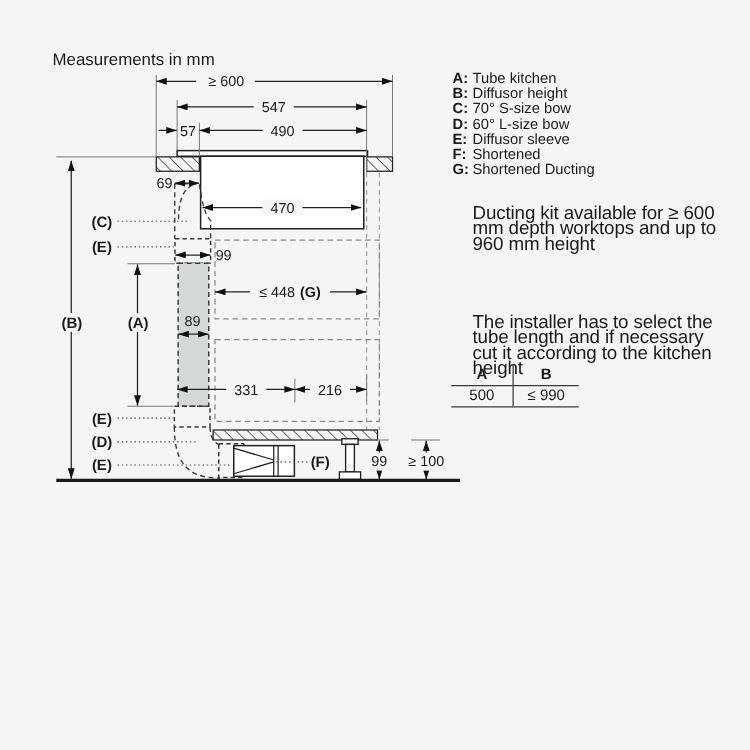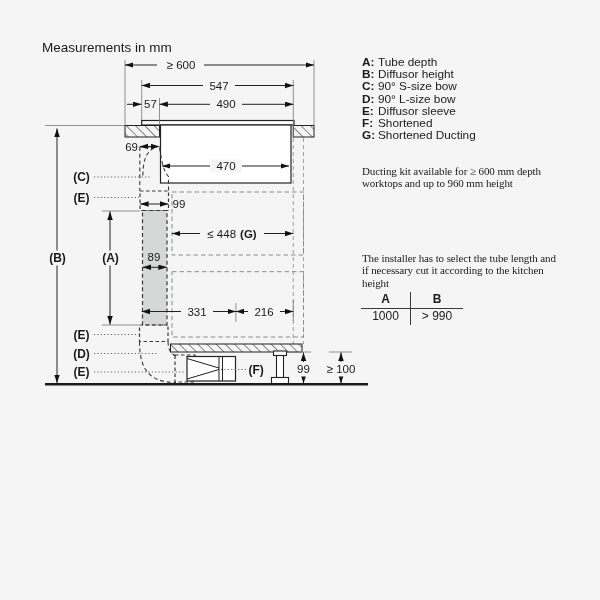--- a/index.html
+++ b/index.html
@@ -6,21 +6,21 @@
   body{
     width:600px;height:600px;position:relative;overflow:hidden;
     background:#f5f5f6;color:#1a1a1a;
     font-family:"Liberation Sans", sans-serif;
   }
   .abs{position:absolute;}
   #title{left:42px;top:40px;font-size:13.5px;}
   #legend{left:362px;top:56px;font-size:11.8px;line-height:12.2px;}
   .legend-row{display:flex;}
   .legend-key{font-weight:700;width:16px;flex:none;}
-  .note{left:362px;font-size:11px;line-height:12.3px;width:200px;letter-spacing:-0.1px;font-family:Liberation Serif, serif;}
+  .note{left:378px;font-size:15px;line-height:12.3px;width:200px;letter-spacing:-0.1px;}
   #note-ducting{top:165px;}
   #note-installer{top:228px;margin-top:24px;}
   #size-table{left:361px;top:292px;font-size:12px;}
   .trow{display:flex;}
   .tc{height:15.8px;line-height:15.8px;text-align:center;}
   .tc.col-a{width:49px;border-right:1px solid #3a3a3a;}
   .tc.col-b{width:52px;}
   .trow.thead .tc{font-weight:700;}
   .trow.thead, .trow.r1{border-bottom:1px solid #3a3a3a;}
   svg{position:absolute;left:0;top:0;}
@@ -162,33 +162,33 @@
   <text class="lbl" x="110.5" y="258" dy="0.36em" text-anchor="middle">(A)</text>
   <text class="lbl" x="81.5" y="334.5" dy="0.36em" text-anchor="middle">(E)</text>
   <text class="lbl" x="81.5" y="353.5" dy="0.36em" text-anchor="middle">(D)</text>
   <text class="lbl" x="81.5" y="372" dy="0.36em" text-anchor="middle">(E)</text>
   <text class="lbl" x="248.5" y="369.5" dy="0.36em" text-anchor="start">(F)</text>
 </svg>
 
 <div class="abs" id="legend">
   <div class="legend-row">
       <span class="legend-key">A:</span>
-      <span>Tube depth</span>
+      <span>Tube kitchen</span>
     </div>
   <div class="legend-row">
       <span class="legend-key">B:</span>
       <span>Diffusor height</span>
     </div>
   <div class="legend-row">
       <span class="legend-key">C:</span>
-      <span>90° S-size bow</span>
+      <span>70° S-size bow</span>
     </div>
   <div class="legend-row">
       <span class="legend-key">D:</span>
-      <span>90° L-size bow</span>
+      <span>60° L-size bow</span>
     </div>
   <div class="legend-row">
       <span class="legend-key">E:</span>
       <span>Diffusor sleeve</span>
     </div>
   <div class="legend-row">
       <span class="legend-key">F:</span>
       <span>Shortened</span>
     </div>
   <div class="legend-row">
@@ -198,17 +198,17 @@
 </div>
 
 <div class="abs note" id="note-ducting">Ducting kit available for ≥ 600 mm depth worktops and up to 960 mm height</div>
 <div class="abs note" id="note-installer">The installer has to select the tube length and if necessary cut it according to the kitchen height</div>
 
 <div class="abs" id="size-table">
   <div class="trow thead">
     <div class="tc col-a">A</div>
     <div class="tc col-b">B</div>
   </div>
-  <div class="trow r2">
-    <div class="tc col-a">1000</div>
-    <div class="tc col-b">&gt; 990</div>
+  <div class="trow r1">
+    <div class="tc col-a">500</div>
+    <div class="tc col-b">≤ 990</div>
   </div>
 </div>
 
 </body></html>

